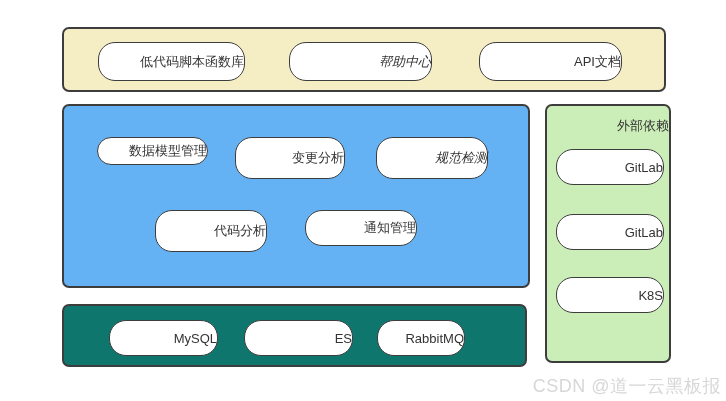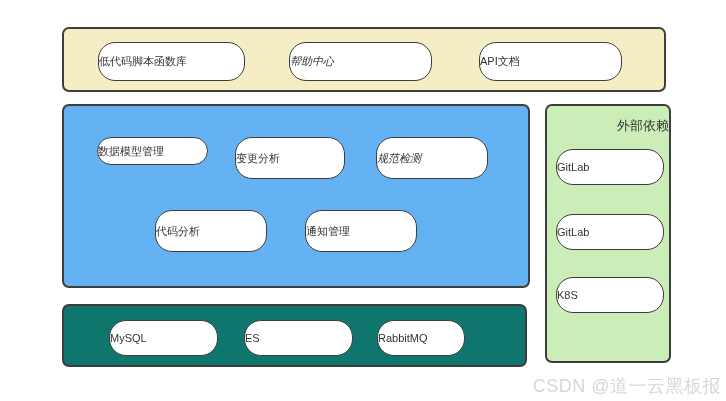--- a/index.html
+++ b/index.html
@@ -24,35 +24,35 @@
   .band-core { left: 62px; top: 104px; width: 468px; height: 184px; background: #64b1f4; }
   .band-ext { left: 545px; top: 104px; width: 126px; height: 259px; background: #cbedb8; }
   .band-mid { left: 62px; top: 304px; width: 465px; height: 63px; background: #0f766e; }
   .node {
     position: absolute;
     background: #ffffff;
     border: 1.5px solid #3d3d3d;
     border-radius: 17px;
     display: flex;
     align-items: center;
-    justify-content: flex-start;
-    font-size: 11px;
+    justify-content: flex-end;
+    font-size: 13px;
     color: #333333;
     white-space: nowrap;
   }
   
   .n-script  { left: 34px;  top: 13px; width: 147px; height: 39px; }
   .n-help    { left: 225px; top: 13px; width: 143px; height: 39px; font-style: italic; }
   .n-api     { left: 415px; top: 13px; width: 143px; height: 39px; }
   
   .n-model   { left: 33px;  top: 31px;  width: 111px; height: 28px; }
   .n-change  { left: 171px; top: 31px;  width: 110px; height: 42px; }
   .n-spec    { left: 312px; top: 31px;  width: 112px; height: 42px; font-style: italic; }
   .n-code    { left: 91px;  top: 104px; width: 112px; height: 42px; }
-  .n-notify  { left: 241px; top: 104px; width: 112px; height: 42px; }
+  .n-notify  { left: 241px; top: 104px; width: 112px; height: 36px; }
   
   .ext-title {
     position: absolute;
     left: 0; top: 11px; width: 100%;
     text-align: right;
     font-size: 13px;
     color: #333333;
   }
   .n-gitlab  { left: 9px; top: 43px;  width: 108px; height: 36px; }
   .n-jenkins { left: 9px; top: 108px; width: 108px; height: 36px; }

